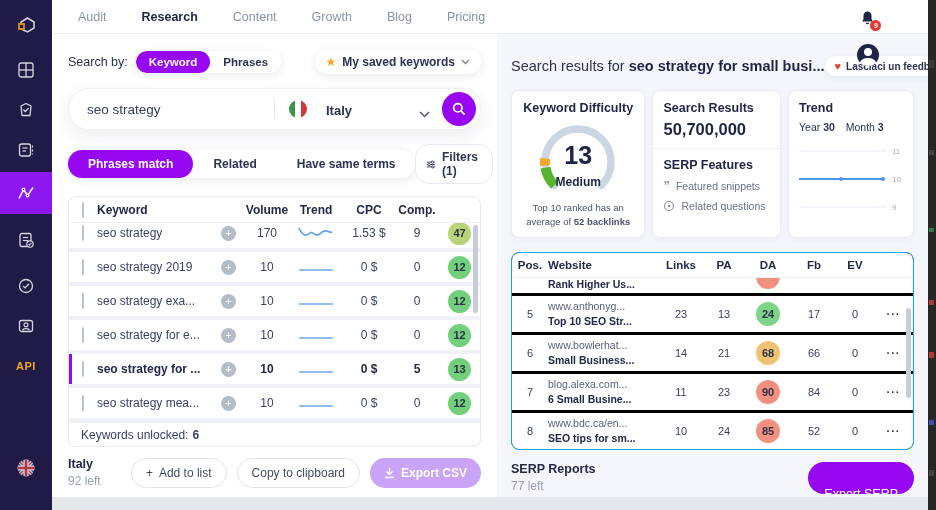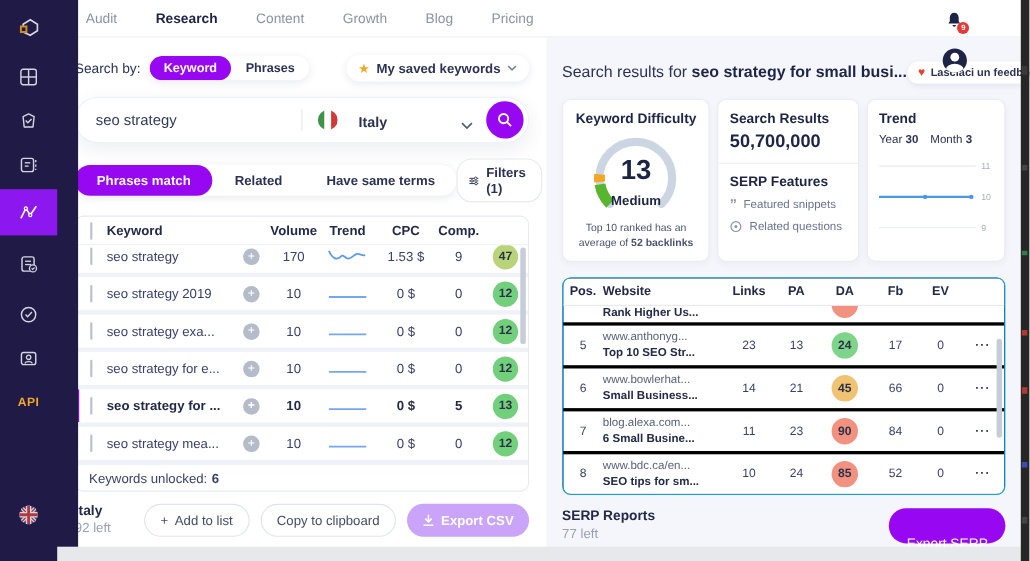--- a/index.html
+++ b/index.html
@@ -1,21 +1,21 @@
 <!DOCTYPE html>
 <html><head>
 <meta charset="utf-8">
 <style>
   * { box-sizing: border-box; margin: 0; padding: 0; }
   html,body { width: 936px; height: 510px; }
   body { font-family: "Liberation Sans", "DejaVu Sans", sans-serif; background:#fff; position:relative; overflow:hidden; }
   .screen { position:absolute; inset:0; width:936px; height:510px; }
 
   
-  .sidebar { position:absolute; left:0; top:0; width:71px; height:510px; background:#201a47; z-index:10;text-decoration:underline; }
+  .sidebar { position:absolute; left:0; top:0; width:52px; height:510px; background:#201a47; z-index:10;text-decoration:underline; }
   .side-item { position:absolute; left:0; width:52px; height:36px; display:flex; align-items:center; justify-content:center; }
   .side-item svg { opacity:.82; }
   .side-active { position:absolute; left:0; top:172px; width:52px; height:42px; background:#8d17ef; display:flex; align-items:center; justify-content:center; }
   .api-label { color:#f5a623; font-size:11px; font-weight:bold; letter-spacing:.5px; }
 
   
   .topbar { position:absolute; left:52px; top:0; width:884px; height:34px; background:#fff; border-bottom:1px solid #edeff4; display:flex; align-items:center; z-index:9; }
   .nav { display:flex; gap:35px; padding-left:26px; }
   .nav-item { font-size:12.5px; color:#8b93a7; cursor:pointer; }
   .nav-item.active { color:#1e2445; font-weight:bold; }
@@ -533,21 +533,21 @@
           </div>
         </div>
 
         <div class="serp-row">
           <div class="serp-grid" style="height:36px">
             <span class="cell-c">6</span>
             <span class="site-cell"><span class="site-url">www.bowlerhat...</span><br><span class="site-title">Small Business...</span></span>
             <span class="cell-c">14</span>
             <span class="cell-c">21</span>
             <span>
-                <span class="da-badge da-yellow">45</span>
+                <span class="da-badge da-yellow">68</span>
               </span>
             <span class="cell-c">66</span>
             <span class="cell-c">0</span>
             <span class="menu-dots"></span>
           </div>
         </div>
 
         <div class="serp-row">
           <div class="serp-grid" style="height:36px">
             <span class="cell-c">7</span>

